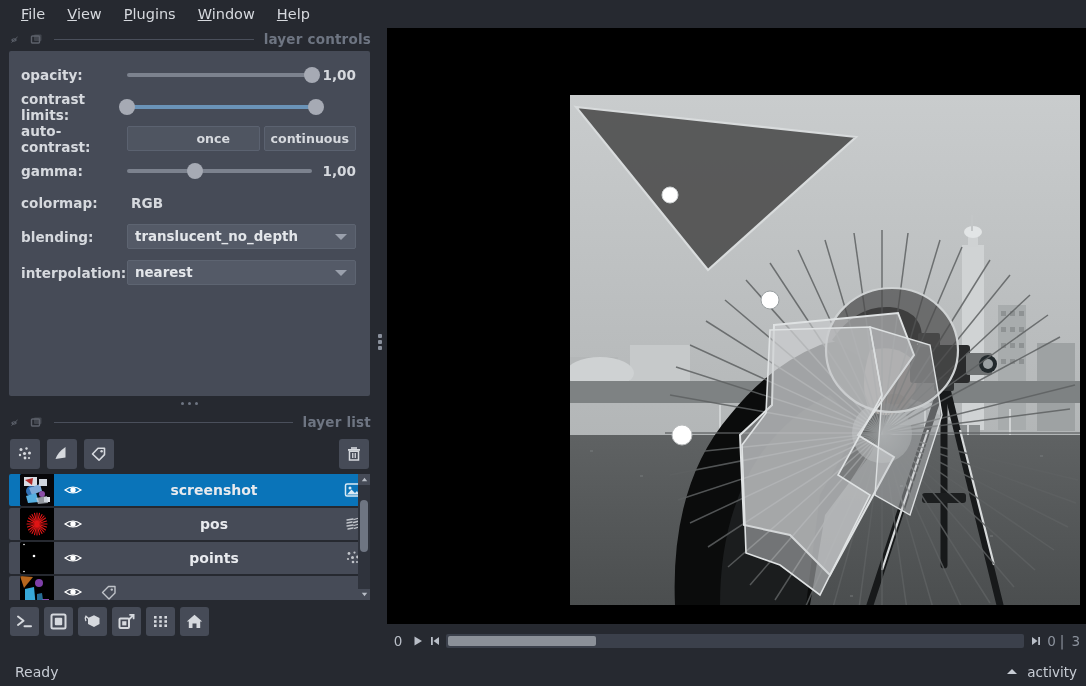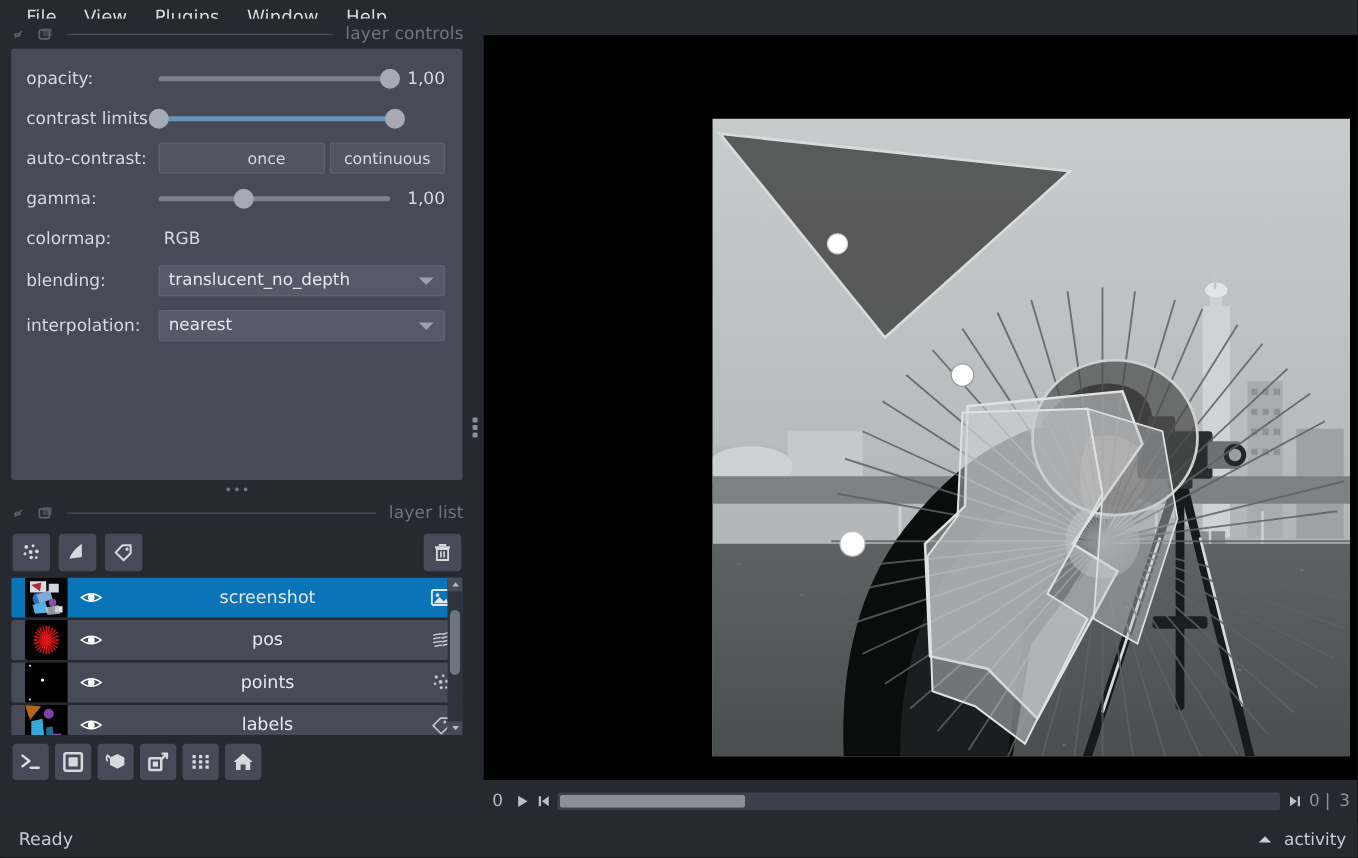--- a/index.html
+++ b/index.html
@@ -11,21 +11,21 @@
     -webkit-font-smoothing:antialiased;
   }
   .app{position:relative;width:1086px;height:686px;}
 
   
   .menubar{position:absolute;left:0;top:0;width:1086px;height:27px;background:#262930;display:flex;align-items:center;padding-left:10px;box-sizing:border-box;}
   .menu-item{font-size:14.5px;color:#d6d9de;padding:2px 11px;border-radius:2px;cursor:default;}
   .menu-item .u{text-decoration:underline;}
 
   
-  .leftcol{position:absolute;left:0;top:15px;width:379px;height:630px;background:#262930;}
+  .leftcol{position:absolute;left:0;top:27px;width:379px;height:630px;background:#262930;font-weight:bold;}
 
   .dockhdr{position:relative;height:24px;display:flex;align-items:center;padding:0 8px 0 10px;box-sizing:border-box;}
   .dockhdr .tinybtn{width:13px;height:13px;margin-right:7px;opacity:.55;display:flex;align-items:center;justify-content:center;}
   .dockhdr .hline{flex:1;height:1px;background:#4a4f5b;margin:0 10px 0 4px;}
   .dockhdr .hlabel{font-size:13.5px;color:#6e7582;letter-spacing:.2px;}
 
   .panel{margin:0 9px;background:#464b57;border-radius:2px;}
 
   
   .ctrls{height:345px;padding:12px 10px 0 10px;box-sizing:border-box;}
@@ -389,21 +389,20 @@
             <rect x="22" y="23" width="7" height="6" fill="#8a4fb0"></rect>
             <path d="M17 18 L22 17 L23 24 L17 25Z" fill="#2f86b8" opacity=".8"></path>
           </svg>
         </div>
         <div class="lvis">
           <svg width="18" height="14" viewBox="0 0 18 14">
             <path d="M1 7 Q9 1 17 7 Q9 13 1 7Z" fill="none" stroke="#ffffff" stroke-width="1.2"></path>
             <circle cx="9" cy="7" r="2.7" fill="#ffffff"></circle>
           </svg>
         </div>
-        <div class="lname">labels</div>
         <div class="ltype">
           <svg width="18" height="18" viewBox="0 0 18 18">
             <path d="M2.5 9.5 L8.5 3.5 H15 V10 L9 16 Z" fill="none" stroke="#d6d9de" stroke-width="1.4" stroke-linejoin="round"></path>
             <circle cx="11.8" cy="6.6" r="1.2" fill="#d6d9de"></circle>
           </svg>
         </div>
       </div>
 
       <div class="lscroll">
         <div class="sbtn">

